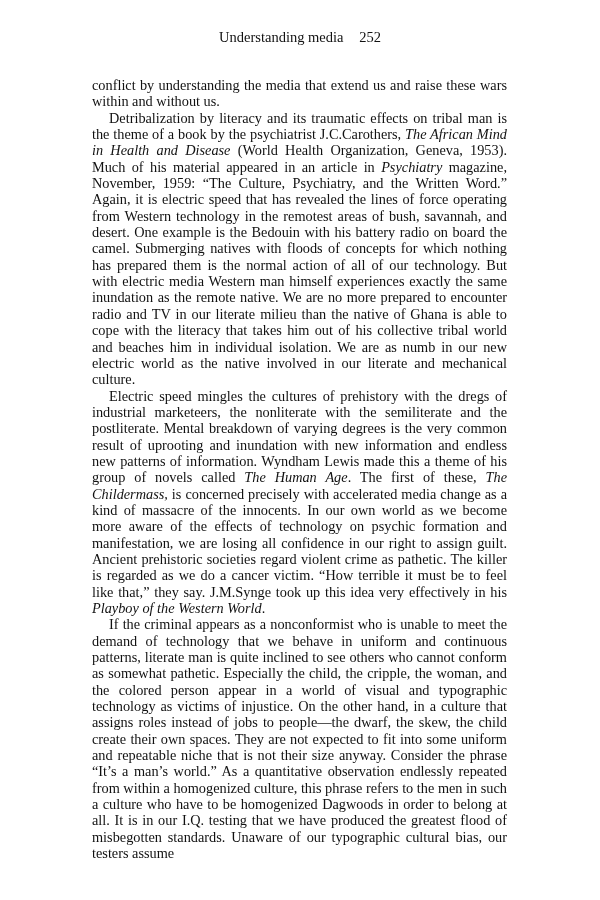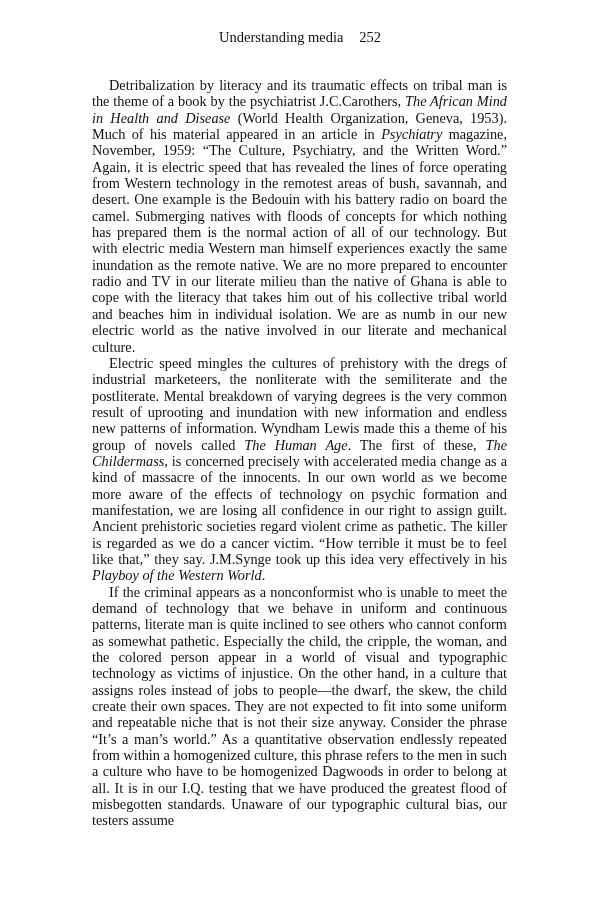--- a/index.html
+++ b/index.html
@@ -16,16 +16,17 @@
 </style>
 </head>
 <body>
 
 <div class="header">
   <span class="title">Understanding media</span>
   <span class="pnum">252</span>
 </div>
 
 <div class="body">
+  <p><span>conflict by understanding the media that extend us and raise these wars within and without us.</span></p>
   <p class="indent"><span>Detribalization by literacy and its traumatic effects on tribal man is the theme of a book by the psychiatrist J.C.Carothers, </span><i>The African Mind in Health and Disease</i><span> (World Health Organization, Geneva, 1953). Much of his material appeared in an article in </span><i>Psychiatry</i><span> magazine, November, 1959: “The Culture, Psychiatry, and the Written Word.” Again, it is electric speed that has revealed the lines of force operating from Western technology in the remotest areas of bush, savannah, and desert. One example is the Bedouin with his battery radio on board the camel. Submerging natives with floods of concepts for which nothing has prepared them is the normal action of all of our technology. But with electric media Western man himself experiences exactly the same inundation as the remote native. We are no more prepared to encounter radio and TV in our literate milieu than the native of Ghana is able to cope with the literacy that takes him out of his collective tribal world and beaches him in individual isolation. We are as numb in our new electric world as the native involved in our literate and mechanical culture.</span></p>
   <p class="indent"><span>Electric speed mingles the cultures of prehistory with the dregs of industrial marketeers, the nonliterate with the semiliterate and the postliterate. Mental breakdown of varying degrees is the very common result of uprooting and inundation with new information and endless new patterns of information. Wyndham Lewis made this a theme of his group of novels called </span><i>The Human Age</i><span>. The first of these, </span><i>The Childermass,</i><span> is concerned precisely with accelerated media change as a kind of massacre of the innocents. In our own world as we become more aware of the effects of technology on psychic formation and manifestation, we are losing all confidence in our right to assign guilt. Ancient prehistoric societies regard violent crime as pathetic. The killer is regarded as we do a cancer victim. “How terrible it must be to feel like that,” they say. J.M.Synge took up this idea very effectively in his </span><i>Playboy of the Western World</i><span>.</span></p>
   <p class="indent"><span>If the criminal appears as a nonconformist who is unable to meet the demand of technology that we behave in uniform and continuous patterns, literate man is quite inclined to see others who cannot conform as somewhat pathetic. Especially the child, the cripple, the woman, and the colored person appear in a world of visual and typographic technology as victims of injustice. On the other hand, in a culture that assigns roles instead of jobs to people—the dwarf, the skew, the child create their own spaces. They are not expected to fit into some uniform and repeatable niche that is not their size anyway. Consider the phrase “It’s a man’s world.” As a quantitative observation endlessly repeated from within a homogenized culture, this phrase refers to the men in such a culture who have to be homogenized Dagwoods in order to belong at all. It is in our I.Q. testing that we have produced the greatest flood of misbegotten standards. Unaware of our typographic cultural bias, our testers assume</span></p>
 </div>
 
 </body></html>

